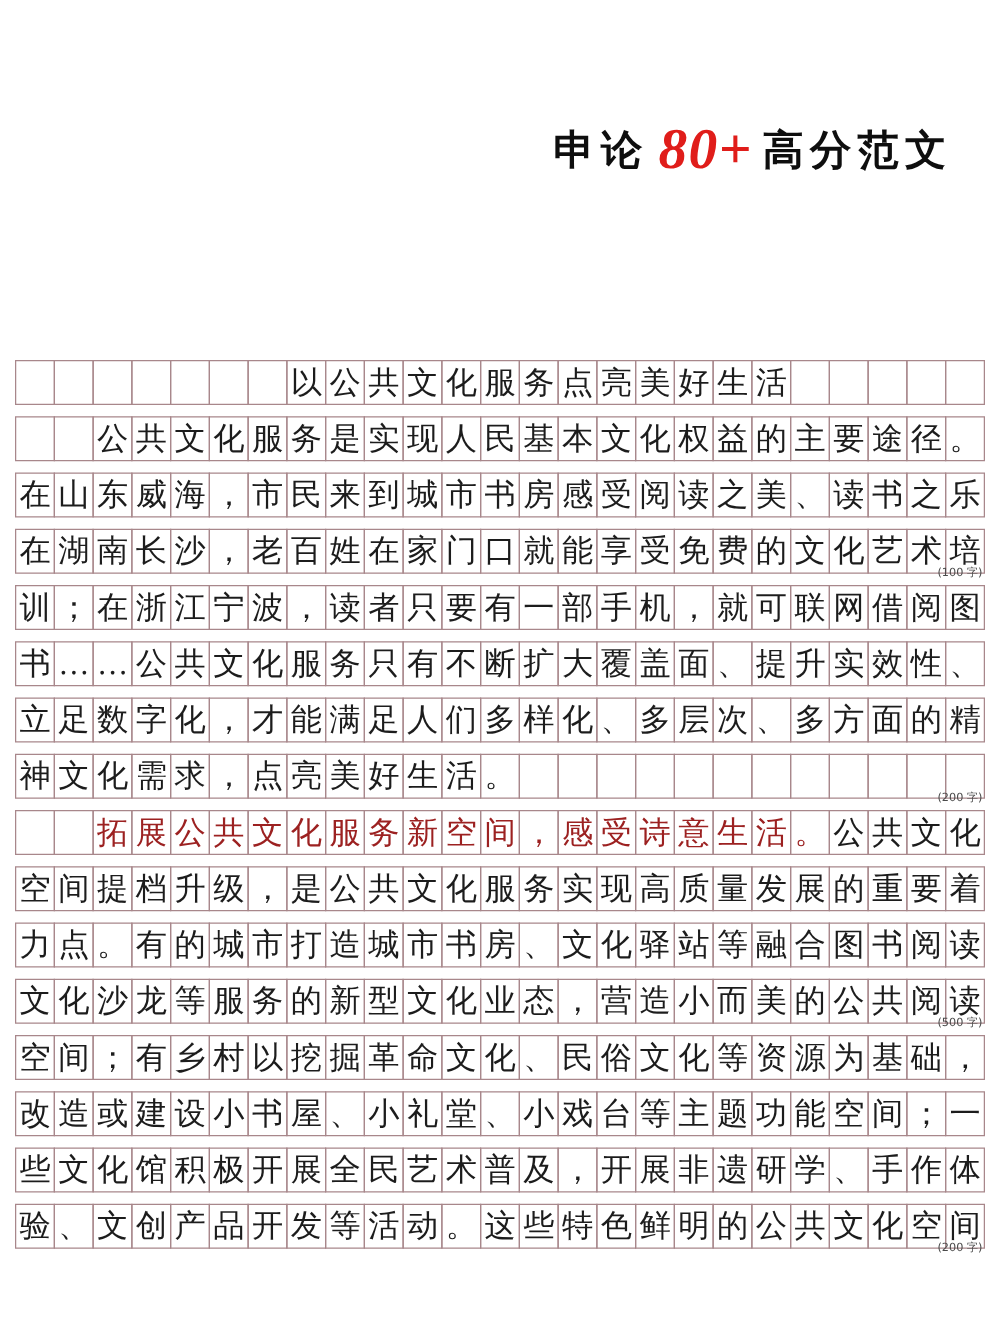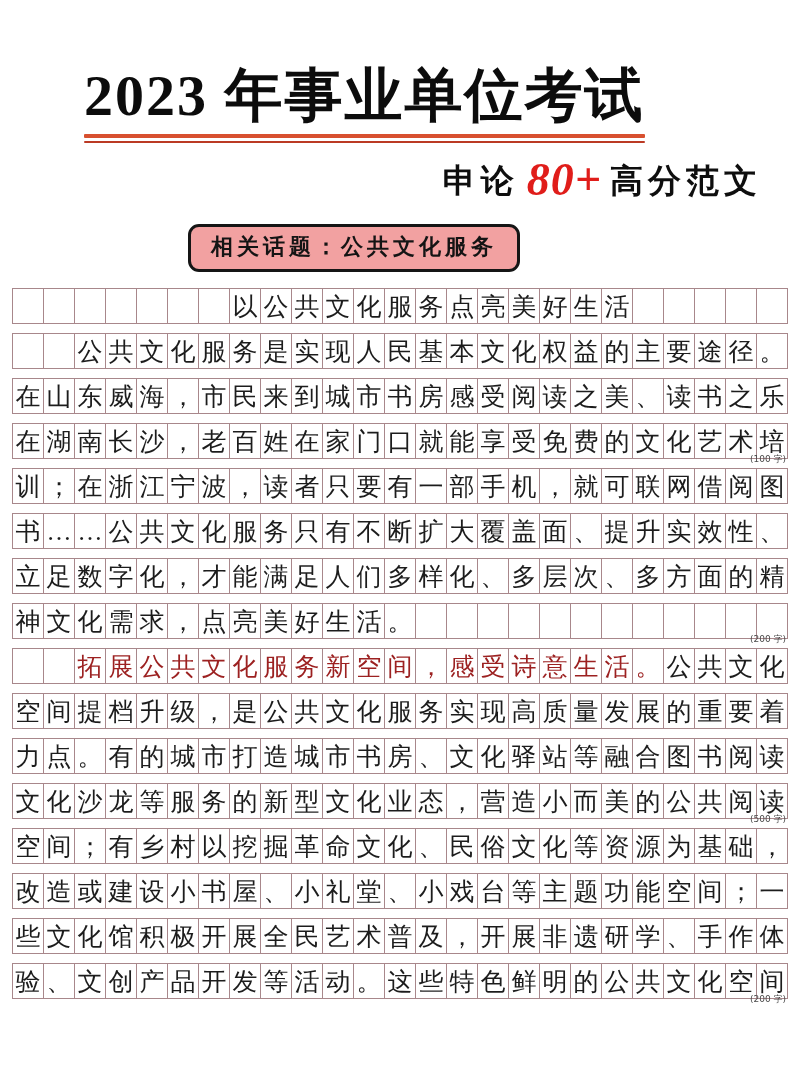--- a/index.html
+++ b/index.html
@@ -54,30 +54,28 @@
     position:absolute;right:2px;bottom:-10px;height:14px;line-height:9px;
     font-size:9px;color:#4a4a4a;letter-spacing:0;
     font-family:"DejaVu Sans",sans-serif;
   }
 </style>
 </head>
 <body>
 
 <div class="header">
   <div class="title-block">
-    <div class="main-title">2023 年事业单位考试</div>
     <div class="underline-1"></div>
     <div class="underline-2"></div>
   </div>
   <div class="subtitle">
     <span class="sub-black">申论</span>
     <span class="sub-red">80+</span>
     <span class="sub-black">高分范文</span>
   </div>
-  <div class="topic-badge">相关话题：公共文化服务</div>
 </div>
 
 <div class="grid" id="essay-grid">
     <div class="grid-row">
       <div class="cell"></div>
       <div class="cell"></div>
       <div class="cell"></div>
       <div class="cell"></div>
       <div class="cell"></div>
       <div class="cell"></div>

